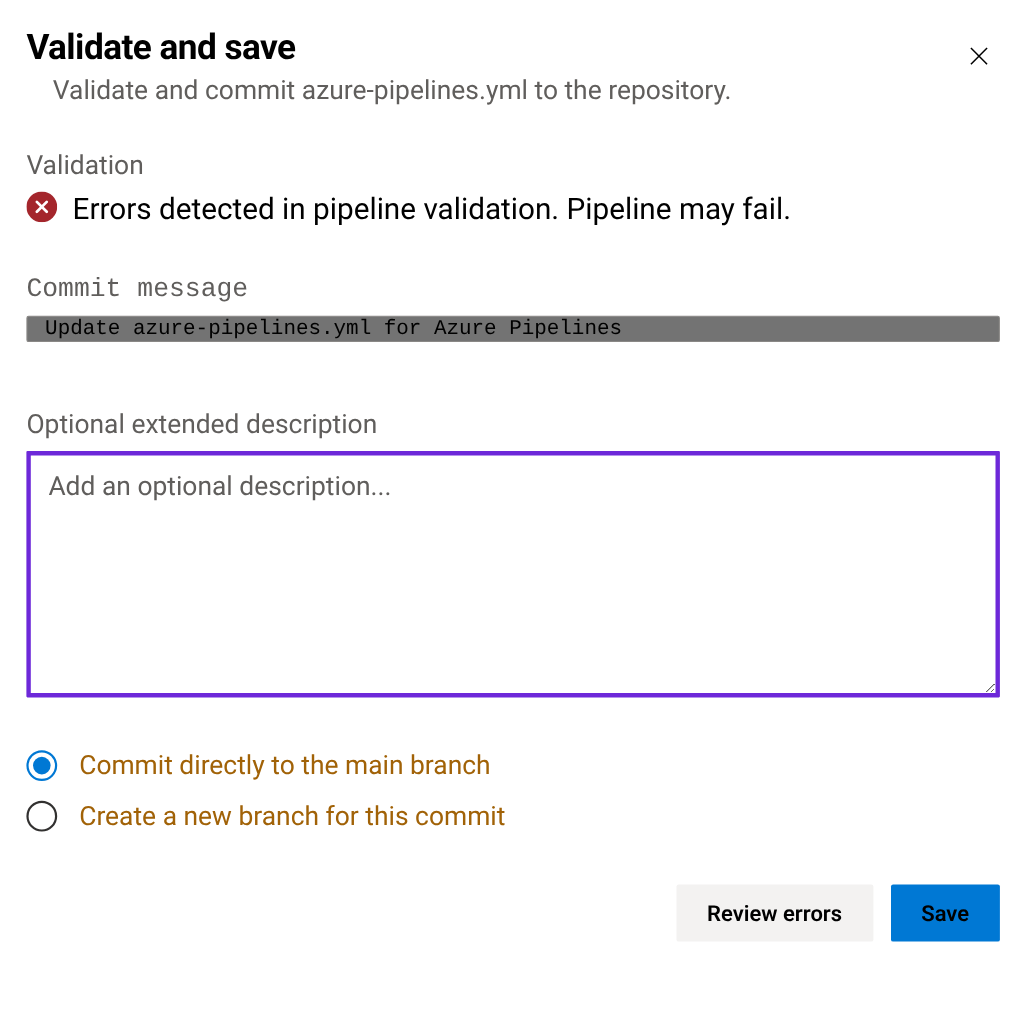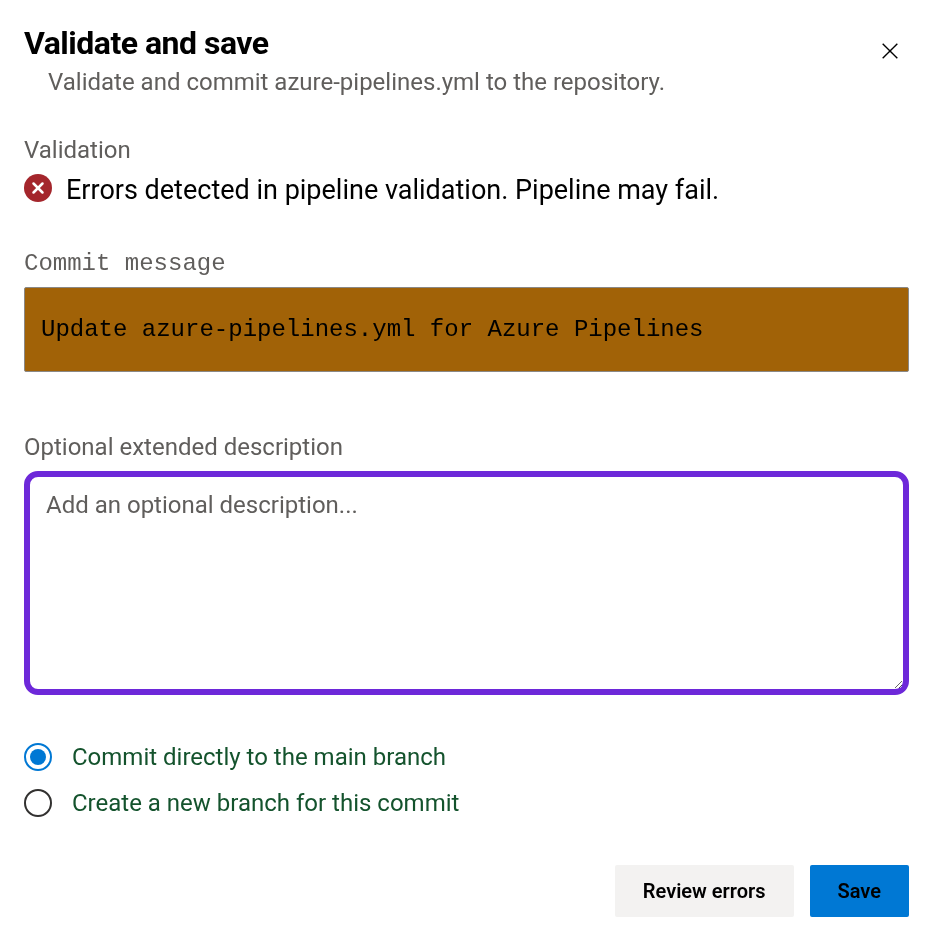--- a/index.html
+++ b/index.html
@@ -71,39 +71,39 @@
       font-size: 27px;
       color: #000000;
       font-weight: 400;
     }
     .commit-section {
       margin-bottom: 61px;
       font-family: Liberation Mono, monospace;
     }
     .text-input {
       width: 100%;
-      padding: 28px 16px;
-      font-size: 24px;
+      padding: 0 16px;
+      font-size: 19px;
       font-family: inherit;
       border: 1px solid #8a8886;
       border-radius: 2px;
       color: #000000;
-      background: #a16207;
+      background: #737373;
     }
     .description-section {
       margin-bottom: 44px;
     }
     .textarea-input {
       width: 100%;
       min-height: 224px;
       padding: 14px 16px;
       font-size: 24px;
       font-family: inherit;
-      border: 6px solid #6d28d9;
-      border-radius: 14px;
+      border: 4px solid #6d28d9;
+      border-radius: 1px;
       color: #000000;
       background: #ffffff;
       resize: vertical;
     }
     .textarea-input::placeholder {
       color: #605e5c;
     }
     .radio-group {
       margin-bottom: 48px;
     }
@@ -129,21 +129,21 @@
       border-width: 2px;
     }
     .radio-inner {
       width: 16px;
       height: 16px;
       border-radius: 50%;
       background: #0078d4;
     }
     .radio-label {
       font-size: 24px;
-      color: #14532d;
+      color: #a16207;
       font-weight: 400;
     }
     .button-row {
       display: flex;
       justify-content: flex-end;
       gap: 16px;
     }
     .btn {
       padding: 14px 28px;
       font-size: 20px;

